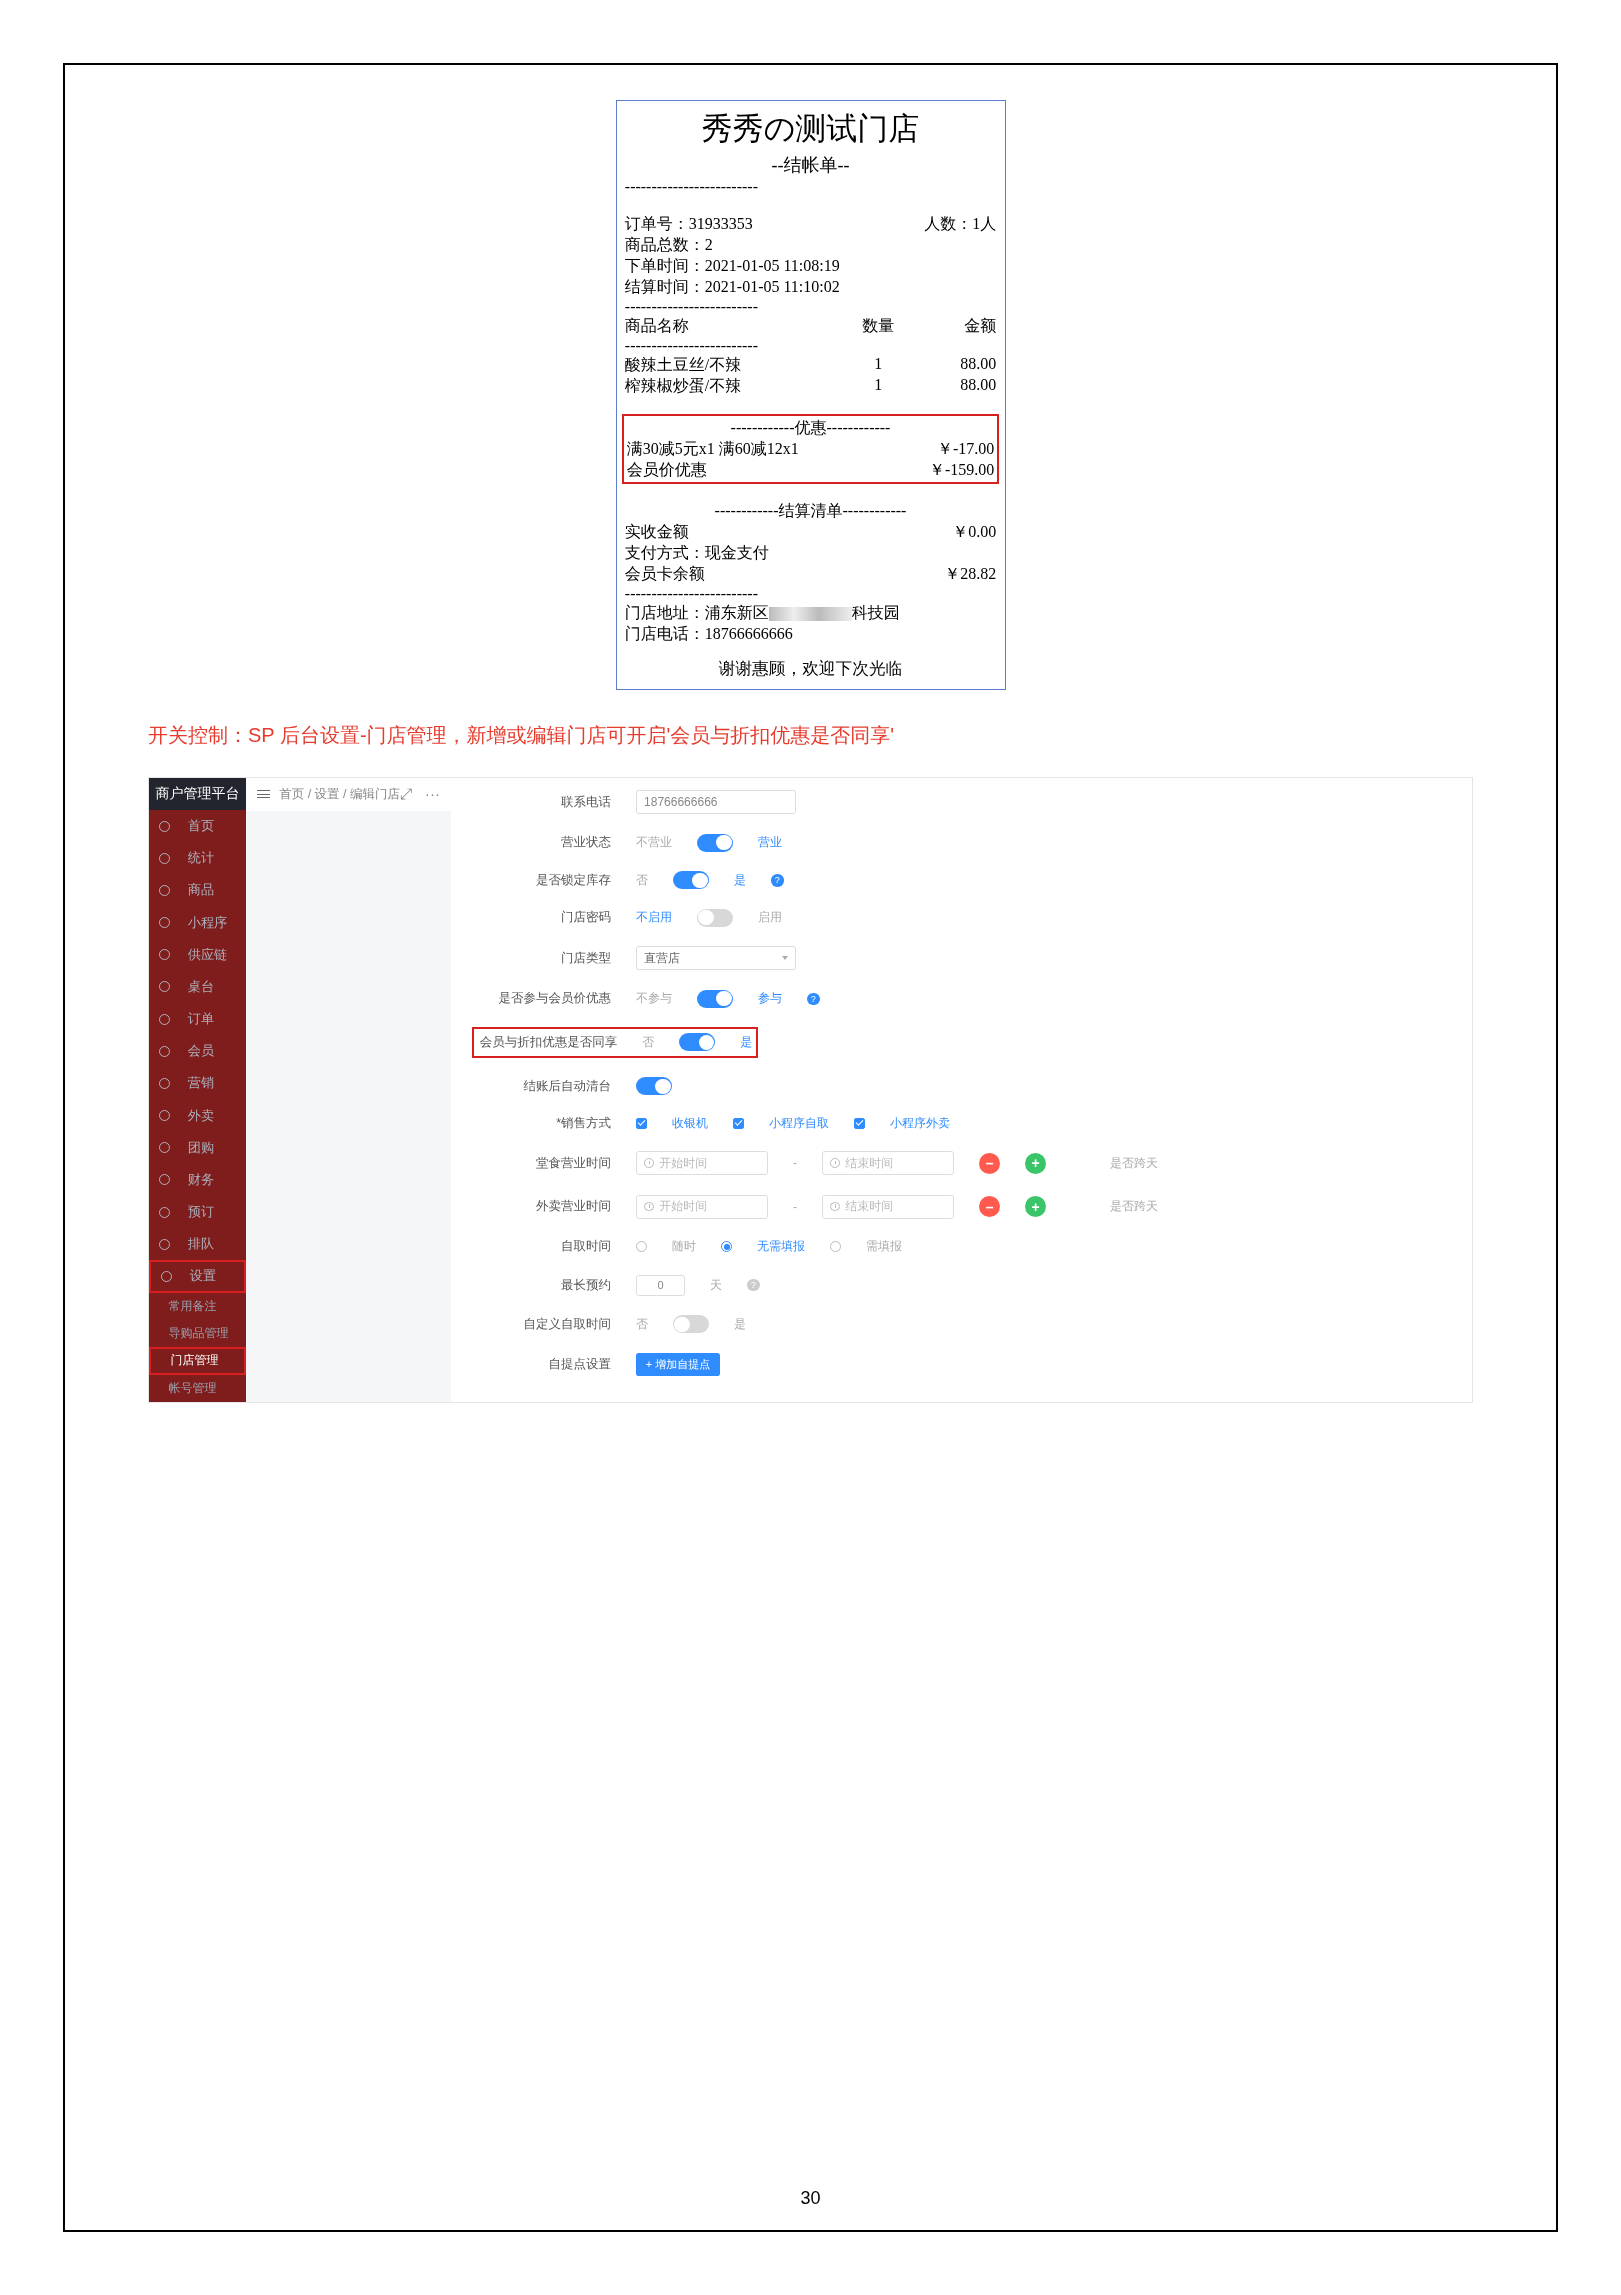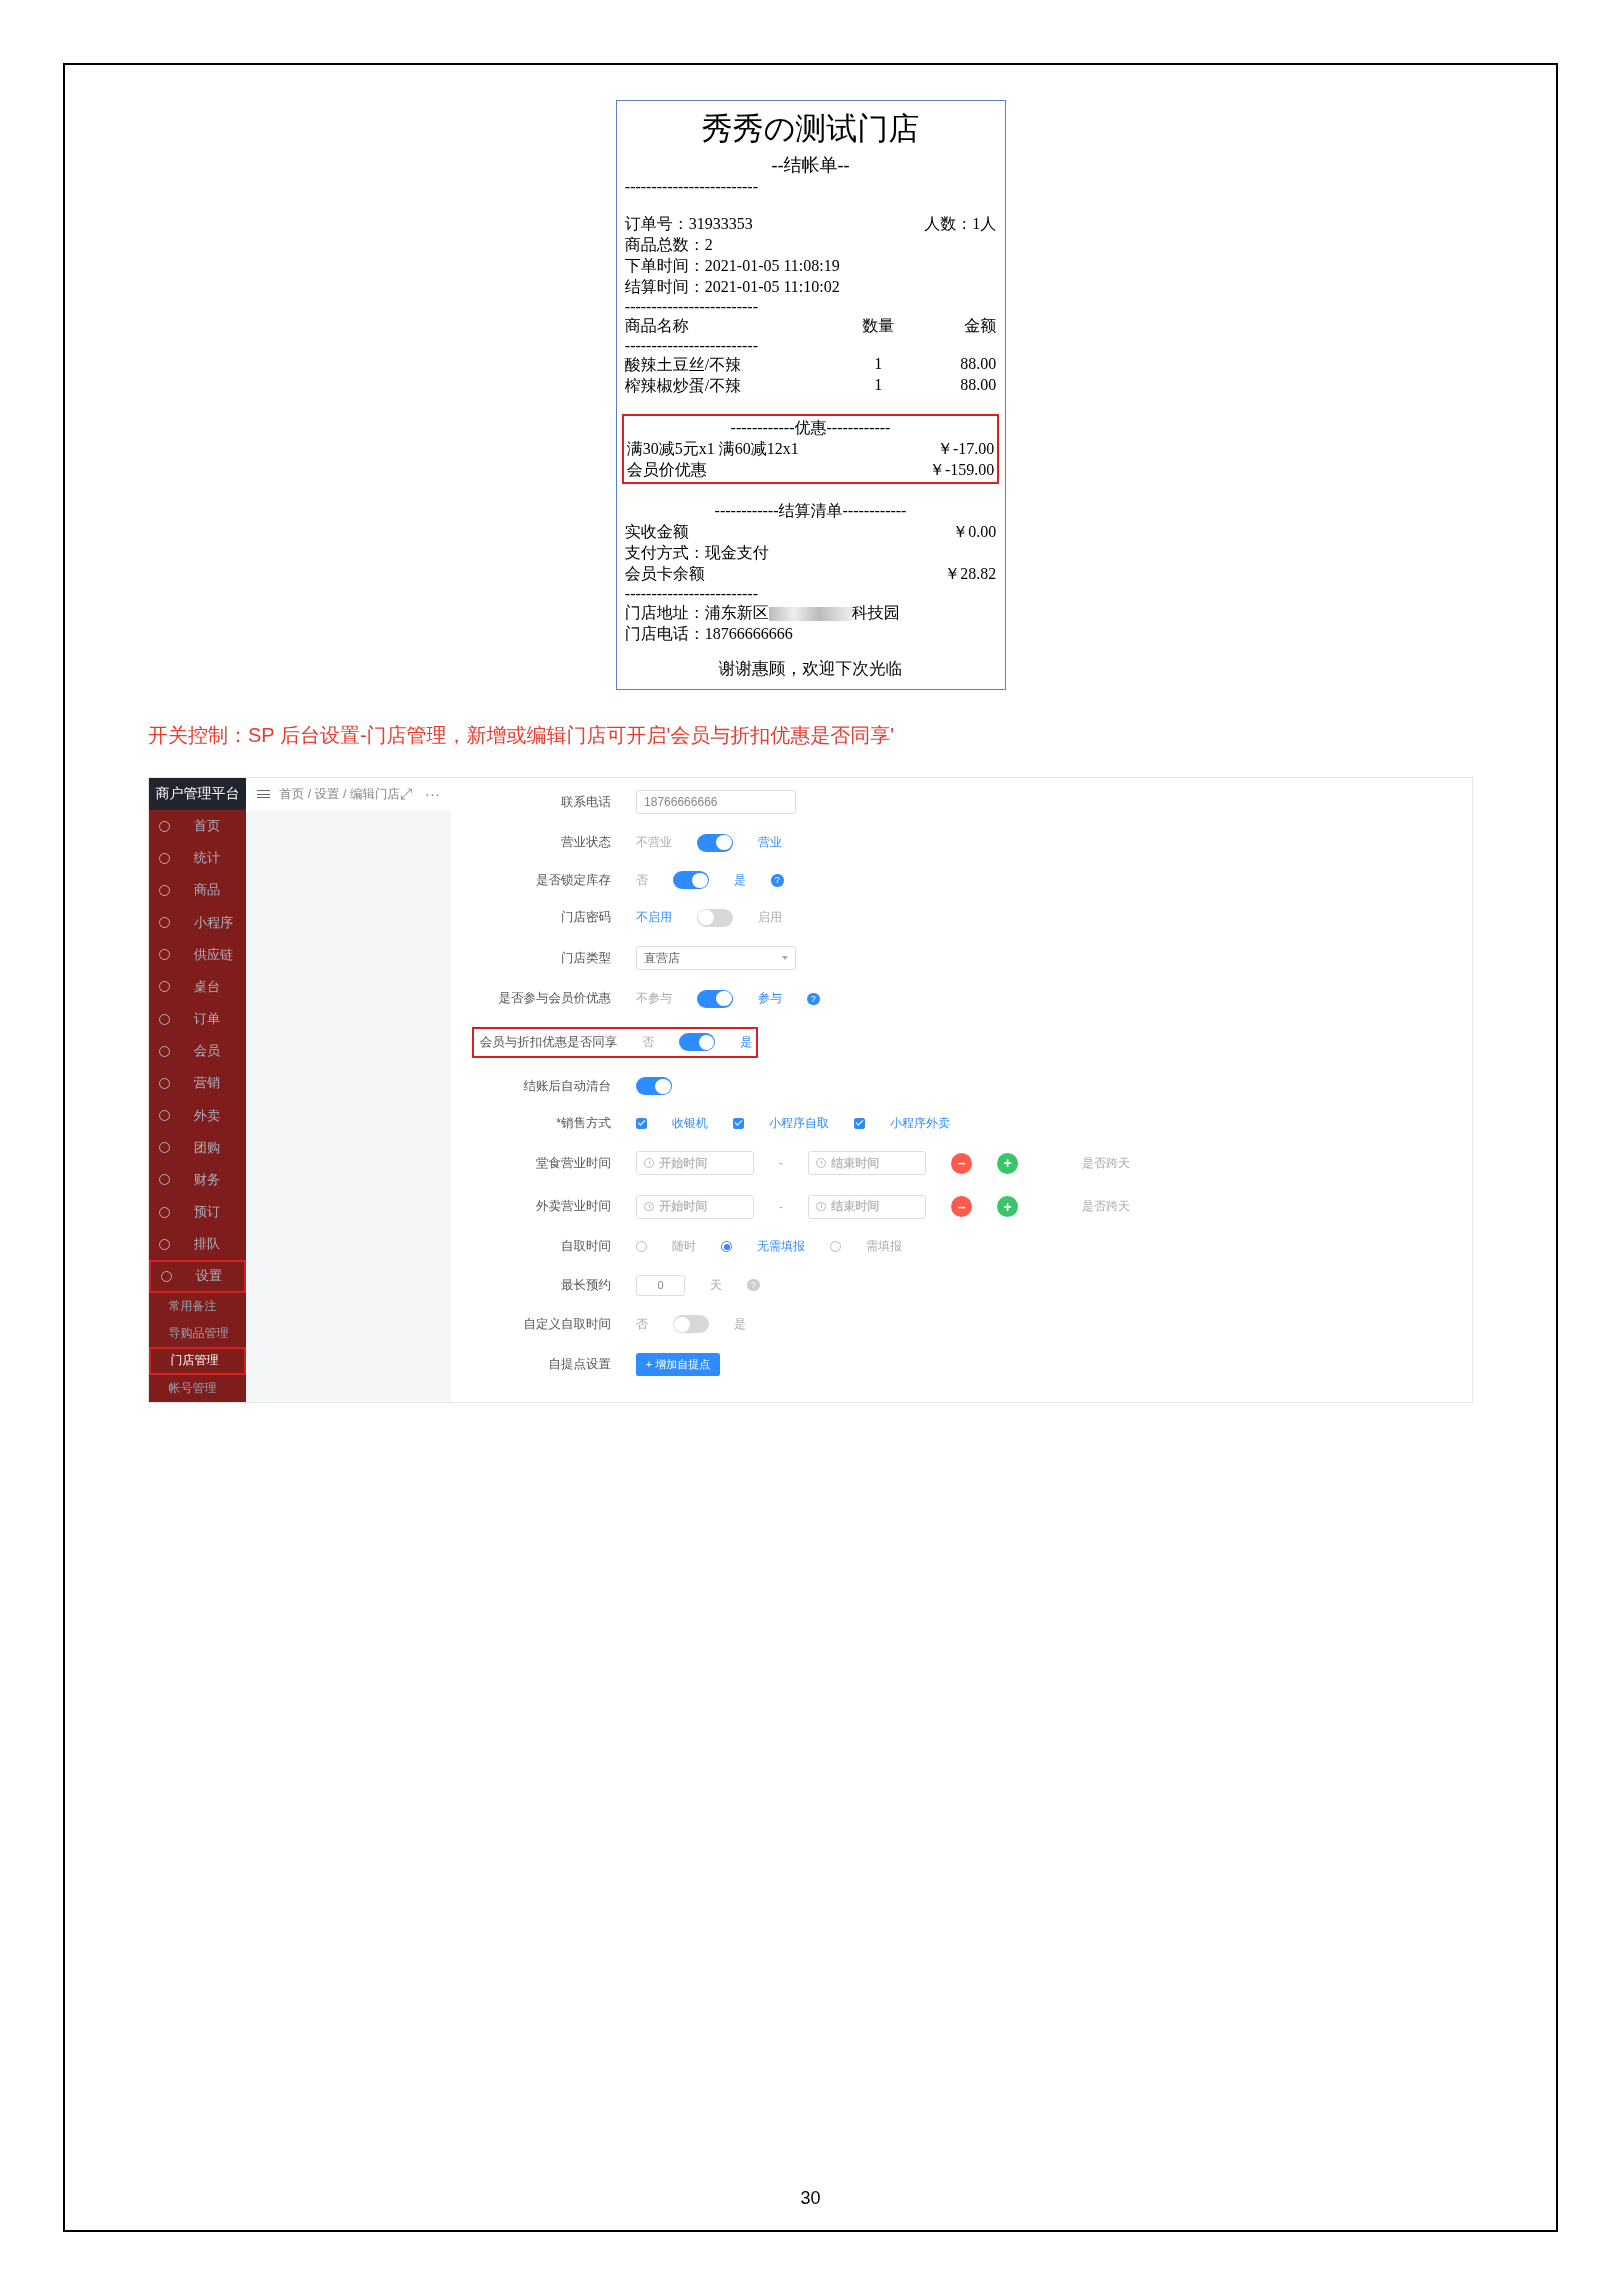--- a/index.html
+++ b/index.html
@@ -104,21 +104,21 @@
     display: flex;
     align-items: center;
     justify-content: center;
     background: #23252e;
   }
   .admin .sidebar .item {
     height: 33px;
     display: flex;
     align-items: center;
     padding-left: 9.7px;
-    gap: 24px;
+    gap: 18px;
     cursor: pointer;
   }
   .admin .sidebar .item.sub {
     font-size: 12px;
     height: 28px;
     padding-left: 19.5px;
     color: #9aa0ad;
   }
   .admin .sidebar .item .ic {
     width: 11px; height: 11px;
@@ -242,22 +242,22 @@
   }
   .checkbox::after{
     content:"";width:5.6px;height:2.8px;border-left:1.4px solid #fff;border-bottom:1.4px solid #fff;transform:rotate(-45deg);margin-top:-2.1px;
   }
   .radio {
     width:11px;height:11px;border:1px solid #bbb;border-radius:50%;display:inline-block;
   }
   .radio.sel { border-color:#2f8cff; position:relative; }
   .radio.sel::after{ content:"";position:absolute;top:2.1px;left:2.1px;width:5.6px;height:5.6px;border-radius:50%;background:#2f8cff; }
   .timebox {
-    width:118px;height:24px;border:0.7px solid #ddd;border-radius:2.8px;padding:0 7px;
-    display:flex;align-items:center;gap:5.6px;color:#bbb;font-size:12px;font-weight:bold;
+    width:132px;height:24px;border:0.7px solid #ddd;border-radius:2.8px;padding:0 7px;
+    display:flex;align-items:center;gap:5.6px;color:#bbb;font-size:12px;
   }
   .timebox .clock{ width:9.7px;height:9.7px;border:1px solid #bbb;border-radius:50%;position:relative;}
   .timebox .clock::after{content:"";position:absolute;top:1.4px;left:4.2px;width:1px;height:3.5px;background:#bbb;}
   .circlebtn {
     width:21px;height:21px;border-radius:50%;display:inline-flex;align-items:center;justify-content:center;color:#fff;font-size:14px;font-weight:bold;
   }
   .circlebtn.del{ background:#ff5a4d; }
   .circlebtn.add{ background:#3ac569; }
   .bluebtn{
     background:#2f8cff;color:#fff;border-radius:2.8px;padding:4.2px 9.7px;font-size:11px;

